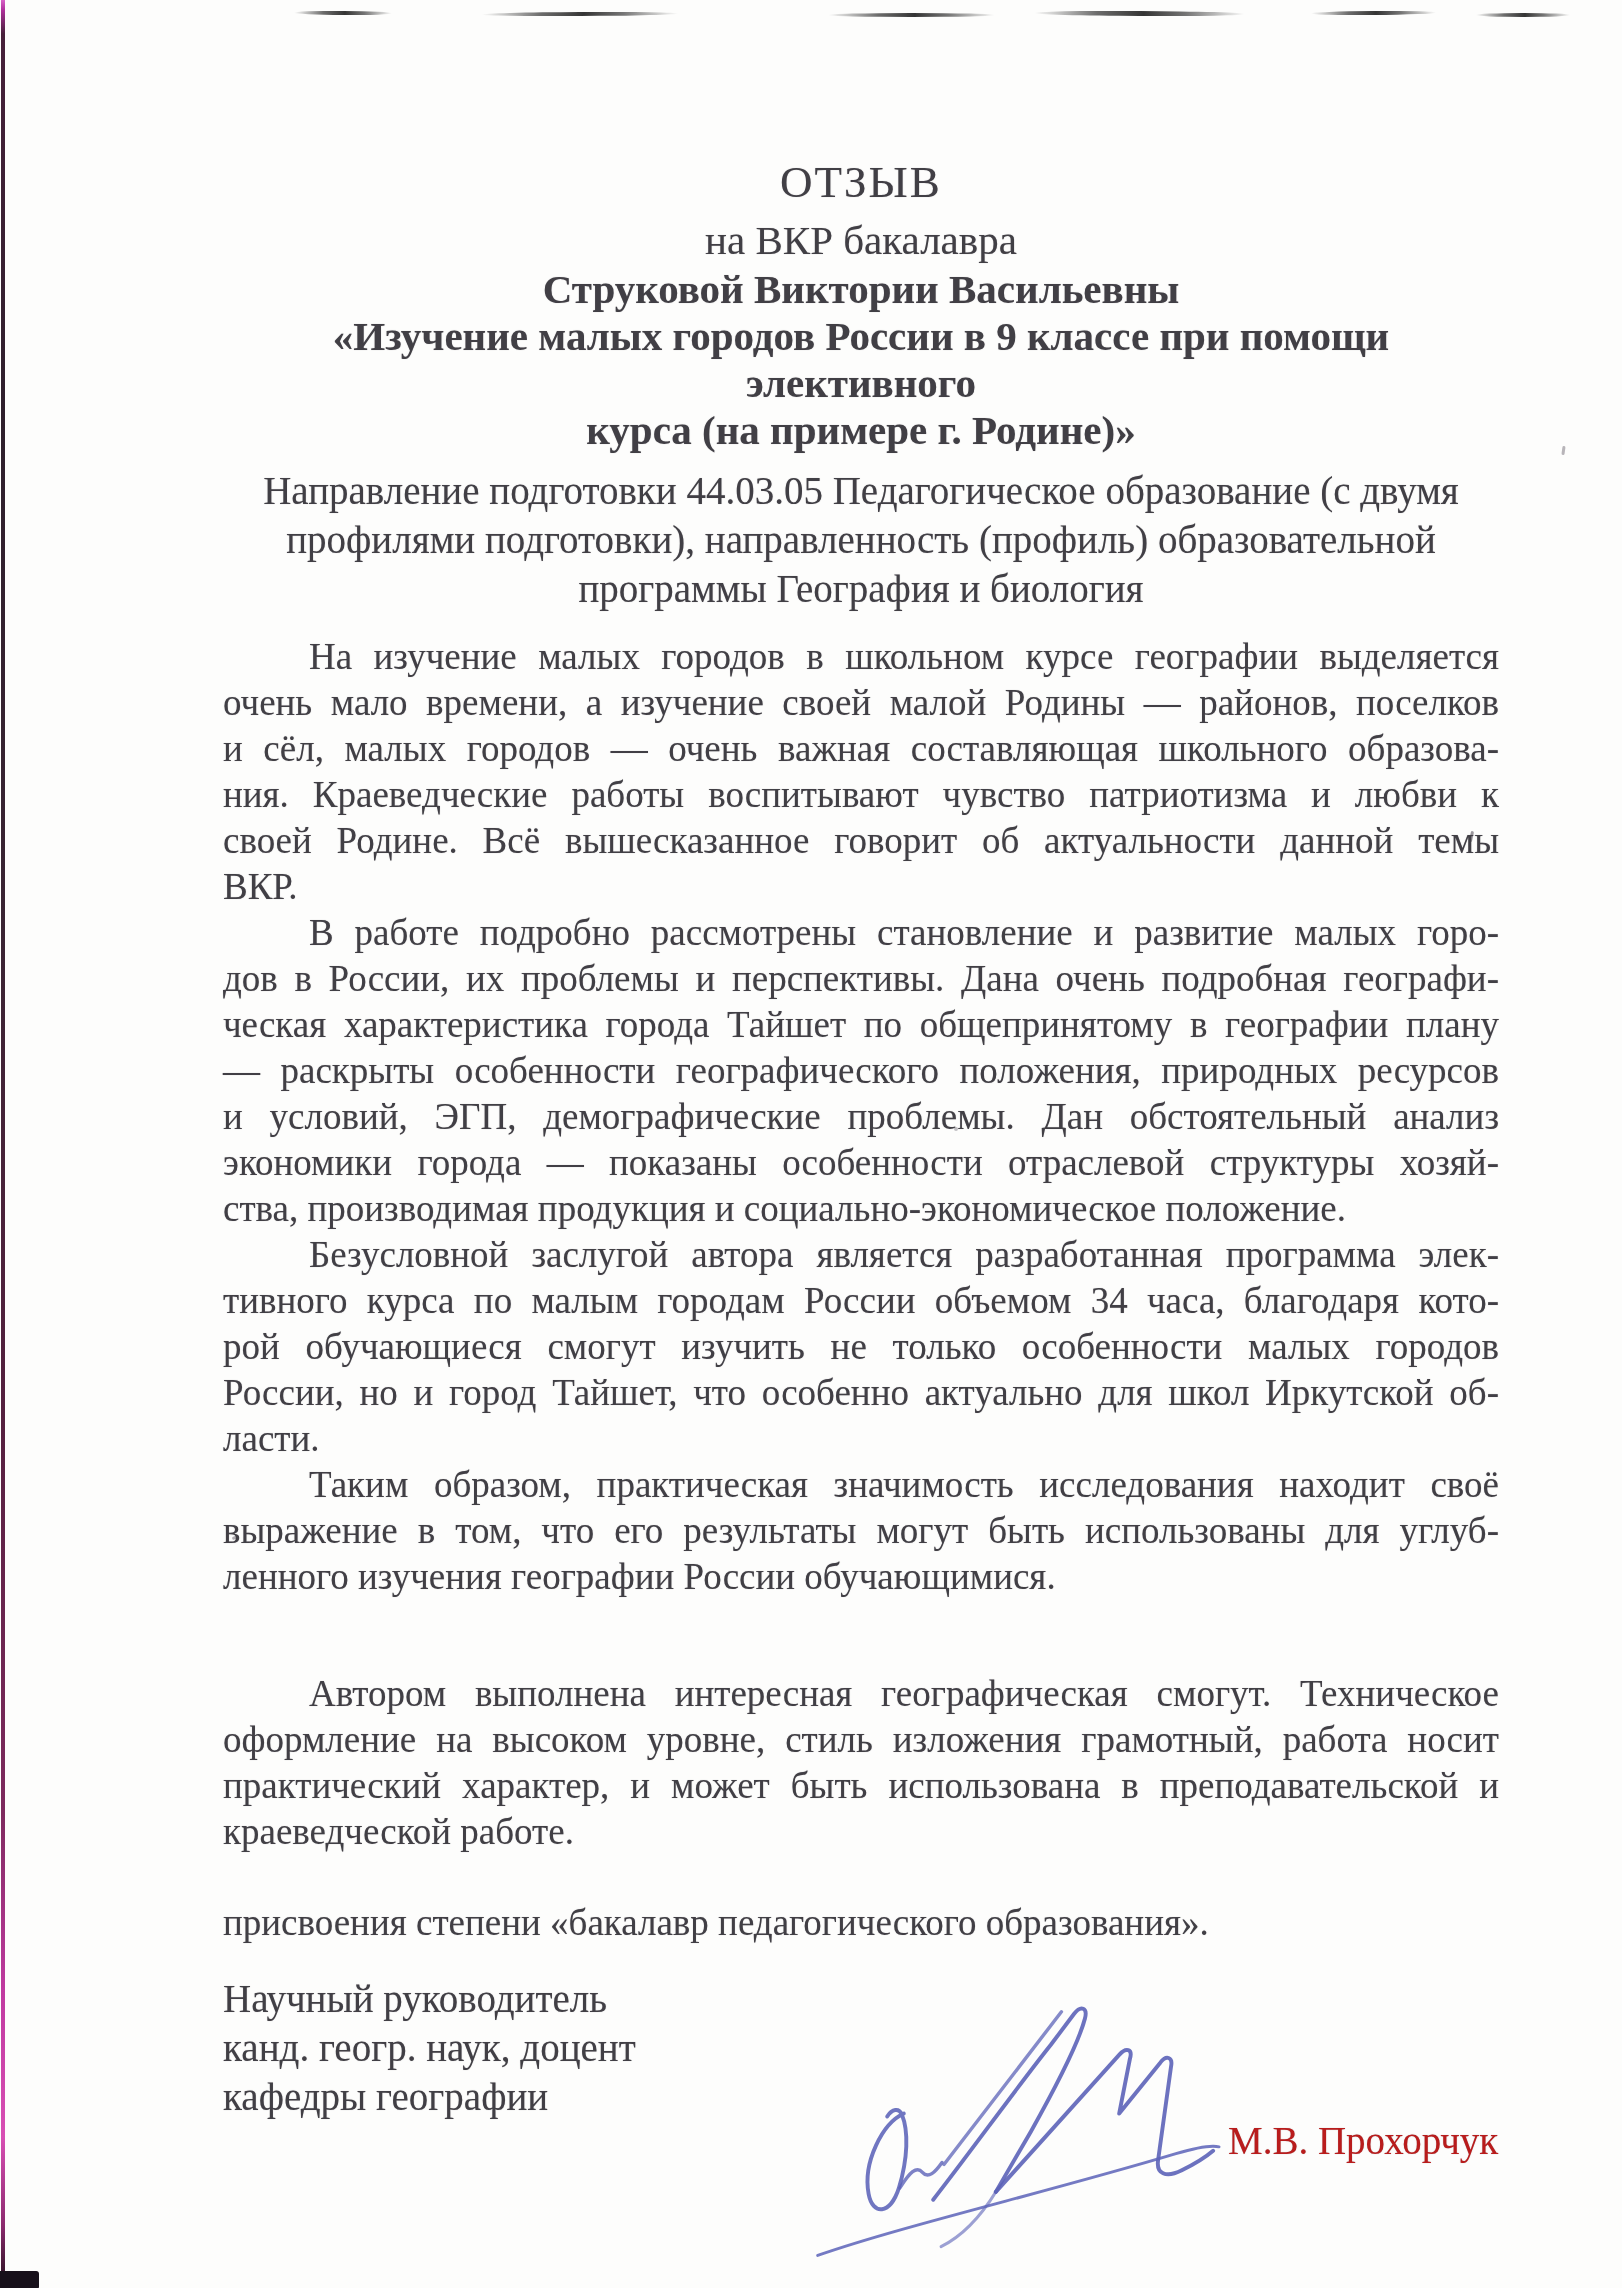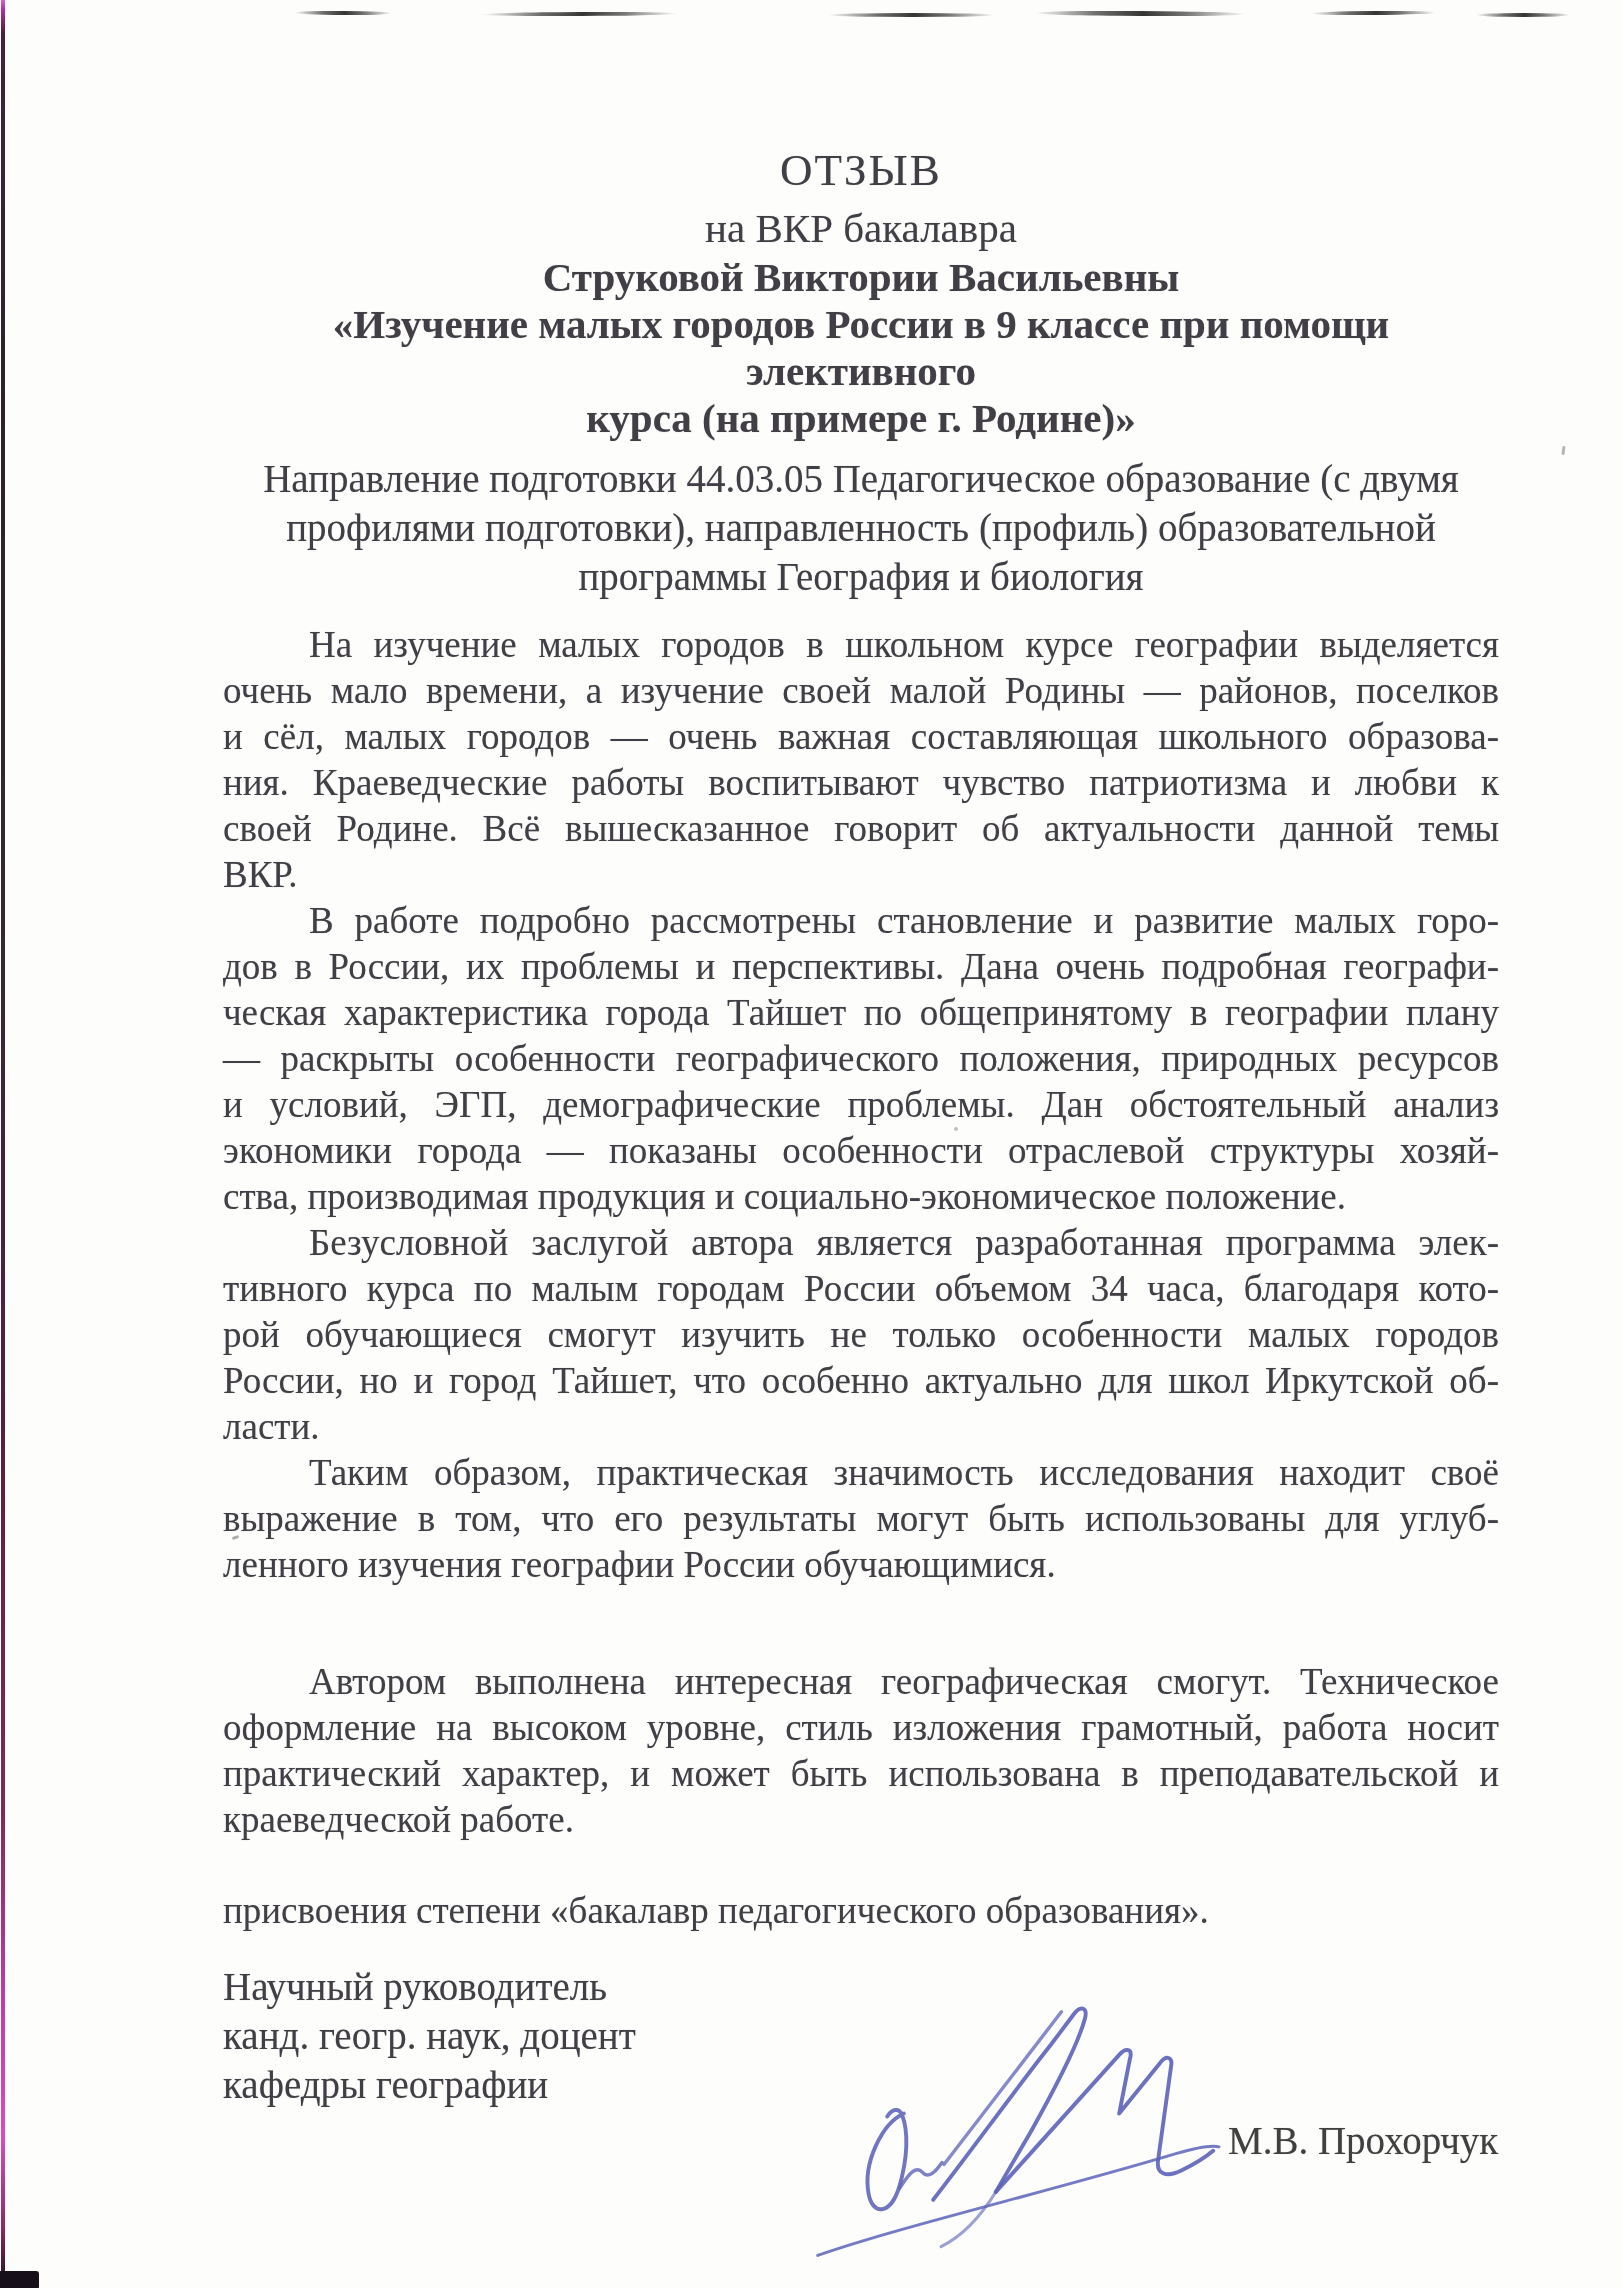--- a/index.html
+++ b/index.html
@@ -29,42 +29,42 @@
   .streak.s6{left:1476px;top:12.7px;width:94px;}
   .bl-mark{position:absolute;left:0;top:2271px;width:39px;height:17.6px;
     background:#17101a;border-radius:0 2.9px 2px 0;}
   .speck{position:absolute;background:#9a969c;border-radius:2px;}
   .speck.k1{left:1470px;top:831px;width:2.9px;height:10.8px;transform:rotate(12deg);}
   .speck.k2{left:232px;top:1536px;width:6.9px;height:2.9px;transform:rotate(-20deg);opacity:.8;}
   .speck.k3{left:954px;top:1127px;width:3.9px;height:3.9px;opacity:.6;}
   .speck.k4{left:1562px;top:446px;width:2.9px;height:8.8px;transform:rotate(8deg);opacity:.7;}
   
   .content{
-    position:absolute;left:223px;top:146px;width:1276px;
+    position:absolute;left:223px;top:158px;width:1276px;
     text-shadow:0 0 1px rgba(64,60,66,.35);
   }
   .center{text-align:center;}
   .doc-title{font-size:45px;line-height:49px;letter-spacing:2px;font-weight:400;margin:0;}
   .doc-sub{font-size:41px;line-height:47px;margin-top:9.8px;}
   .doc-name{font-size:41px;line-height:47px;margin-top:2px;font-weight:700;}
   .thesis .ln{font-size:41px;line-height:47px;font-weight:700;text-align:center;}
   .program{margin-top:11.8px;}
   .program .ln{font-size:39px;line-height:49px;text-align:center;}
   .body{margin-top:21.6px;font-size:37px;}
   .para{margin:0;}
   .para .pl{line-height:46px;text-align:justify;text-align-last:justify;white-space:nowrap;}
   .para .pl.first{text-indent:86px;}
   .para .pl.last{text-align-last:left;white-space:normal;}
   .para:nth-child(5){margin-top:71px;}
   .para:nth-child(6){margin-top:45px;}
   .sig-block{margin-top:27.4px;}
   .sig-block .ln{font-size:39px;line-height:49px;text-align:left;}
   .signer-name{
     position:absolute;left:1228px;top:2117px;
-    font-size:39px;line-height:47px;color:#404040;
+    font-size:39px;line-height:47px;color:#b91c1c;
     text-shadow:0 0 1px rgba(64,60,66,.35);
   }
   .signature-svg{position:absolute;left:784px;top:1955px;}
 </style>
 </head>
 <body>
 
 <div class="page">
 
   <div class="edge-line"></div>

